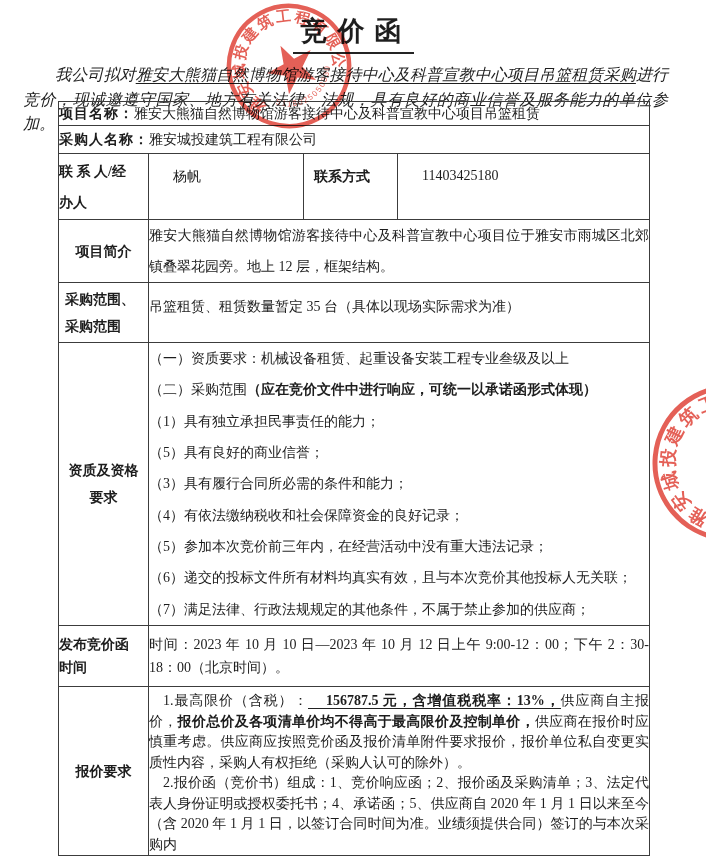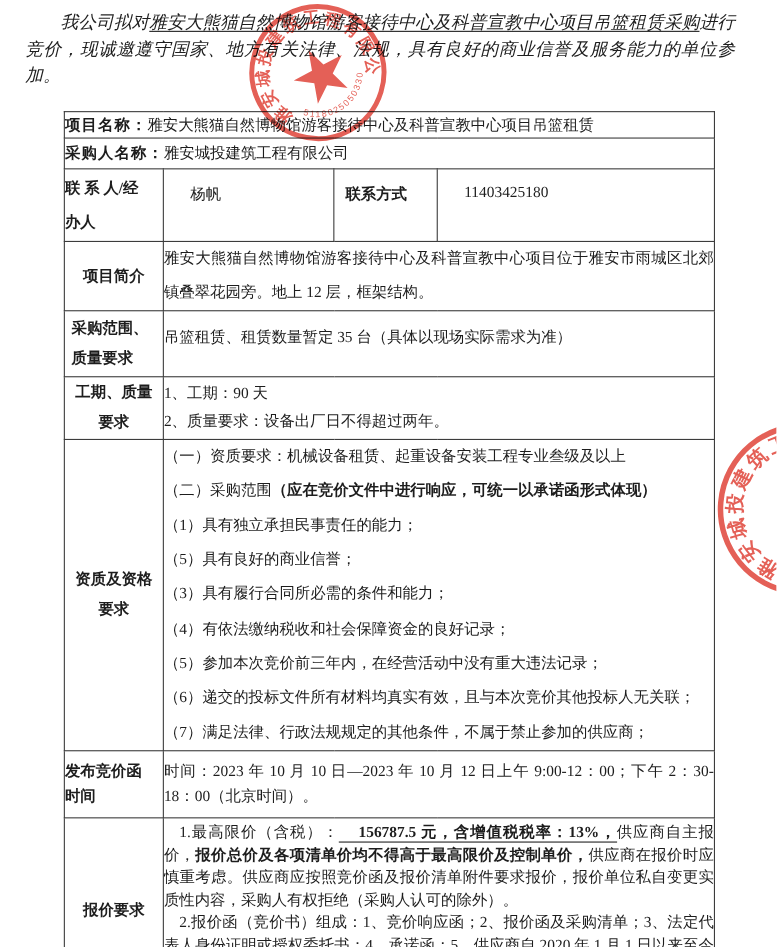--- a/index.html
+++ b/index.html
@@ -41,20 +41,23 @@
   .stamp{position:absolute;opacity:.8;mix-blend-mode:multiply;pointer-events:none;}
   .stamp-top{left:221px;top:-2px;transform:rotate(-28deg);}
   .stamp-right{left:636px;top:368px;transform:rotate(-40deg);}
   .stamp text{font-family:"Liberation Sans","DejaVu Sans",sans-serif;}
 </style>
 </head>
 <body>
 
 <div class="page">
 
+  <div class="title-wrap">
+    <span class="title">竞价函</span>
+  </div>
 
   <p class="intro"><span>我公司拟对</span><span class="u-line">雅安大熊猫自然博物馆游客接待中心及科普宣教中心项目吊篮租赁采购</span><span>进行竞价，现诚邀遵守国家、地方有关法律、法规，具有良好的商业信誉及服务能力的单位参加。</span></p>
 
   <table class="doc">
     <colgroup>
         <col class="c1">
         <col class="c2">
         <col class="c3">
         <col class="c4">
       </colgroup>
@@ -74,28 +77,24 @@
       <td class="mlabel">联系方式</td>
       <td class="ct">11403425180</td>
     </tr>
 
     <tr class="r4">
       <td class="label">项目简介</td>
       <td class="ct" colspan="3">雅安大熊猫自然博物馆游客接待中心及科普宣教中心项目位于雅安市雨城区北郊镇叠翠花园旁。地上 12 层，框架结构。</td>
     </tr>
 
     <tr class="r5">
-      <td class="label left"><span>采购范围、</span><br><span>质量要求</span></td>
+      <td class="label left"><span>采购范围、</span><br><span>采购范围</span></td>
       <td class="ct" colspan="3">吊篮租赁、租赁数量暂定 35 台（具体以现场实际需求为准）</td>
     </tr>
 
-    <tr class="r6">
-      <td class="label"><span>工期、质量</span><br><span>要求</span></td>
-      <td class="ct" colspan="3"><span>1、工期：90 天</span><br><span>2、质量要求：设备出厂日不得超过两年。</span></td>
-    </tr>
 
     <tr class="r7">
       <td class="label"><span>资质及资格</span><br><span>要求</span></td>
       <td class="ct" colspan="3">
         <p>（一）资质要求：机械设备租赁、起重设备安装工程专业叁级及以上</p>
         <p><span>（二）采购范围</span><b>（应在竞价文件中进行响应，可统一以承诺函形式体现）</b></p>
         <p>（1）具有独立承担民事责任的能力；</p>
         <p>（5）具有良好的商业信誉；</p>
         <p>（3）具有履行合同所必需的条件和能力；</p>
         <p>（4）有依法缴纳税收和社会保障资金的良好记录；</p>

